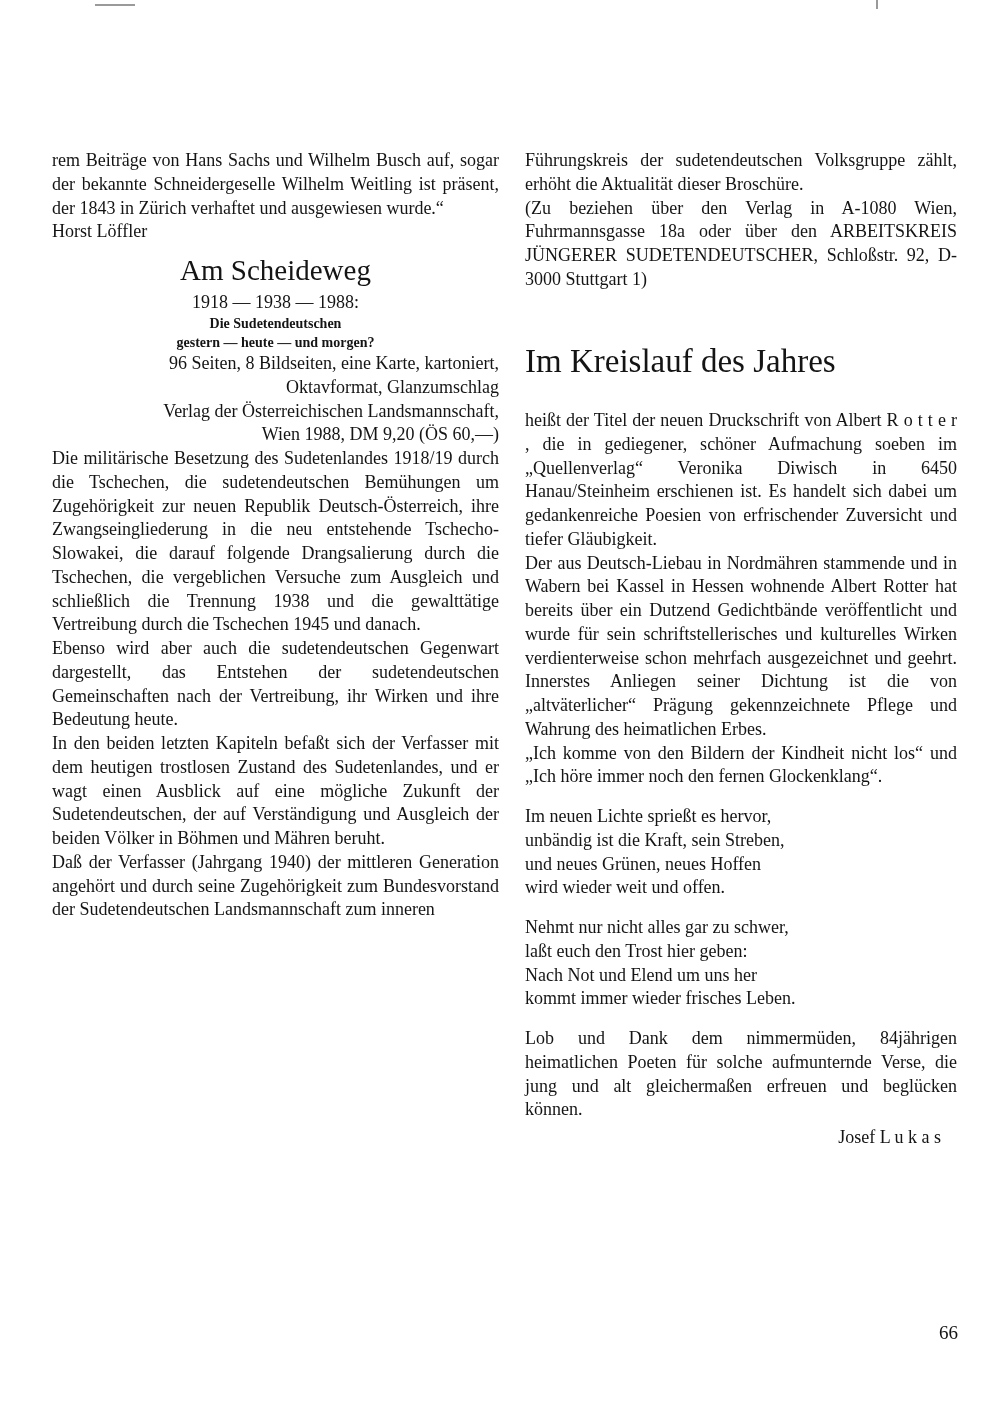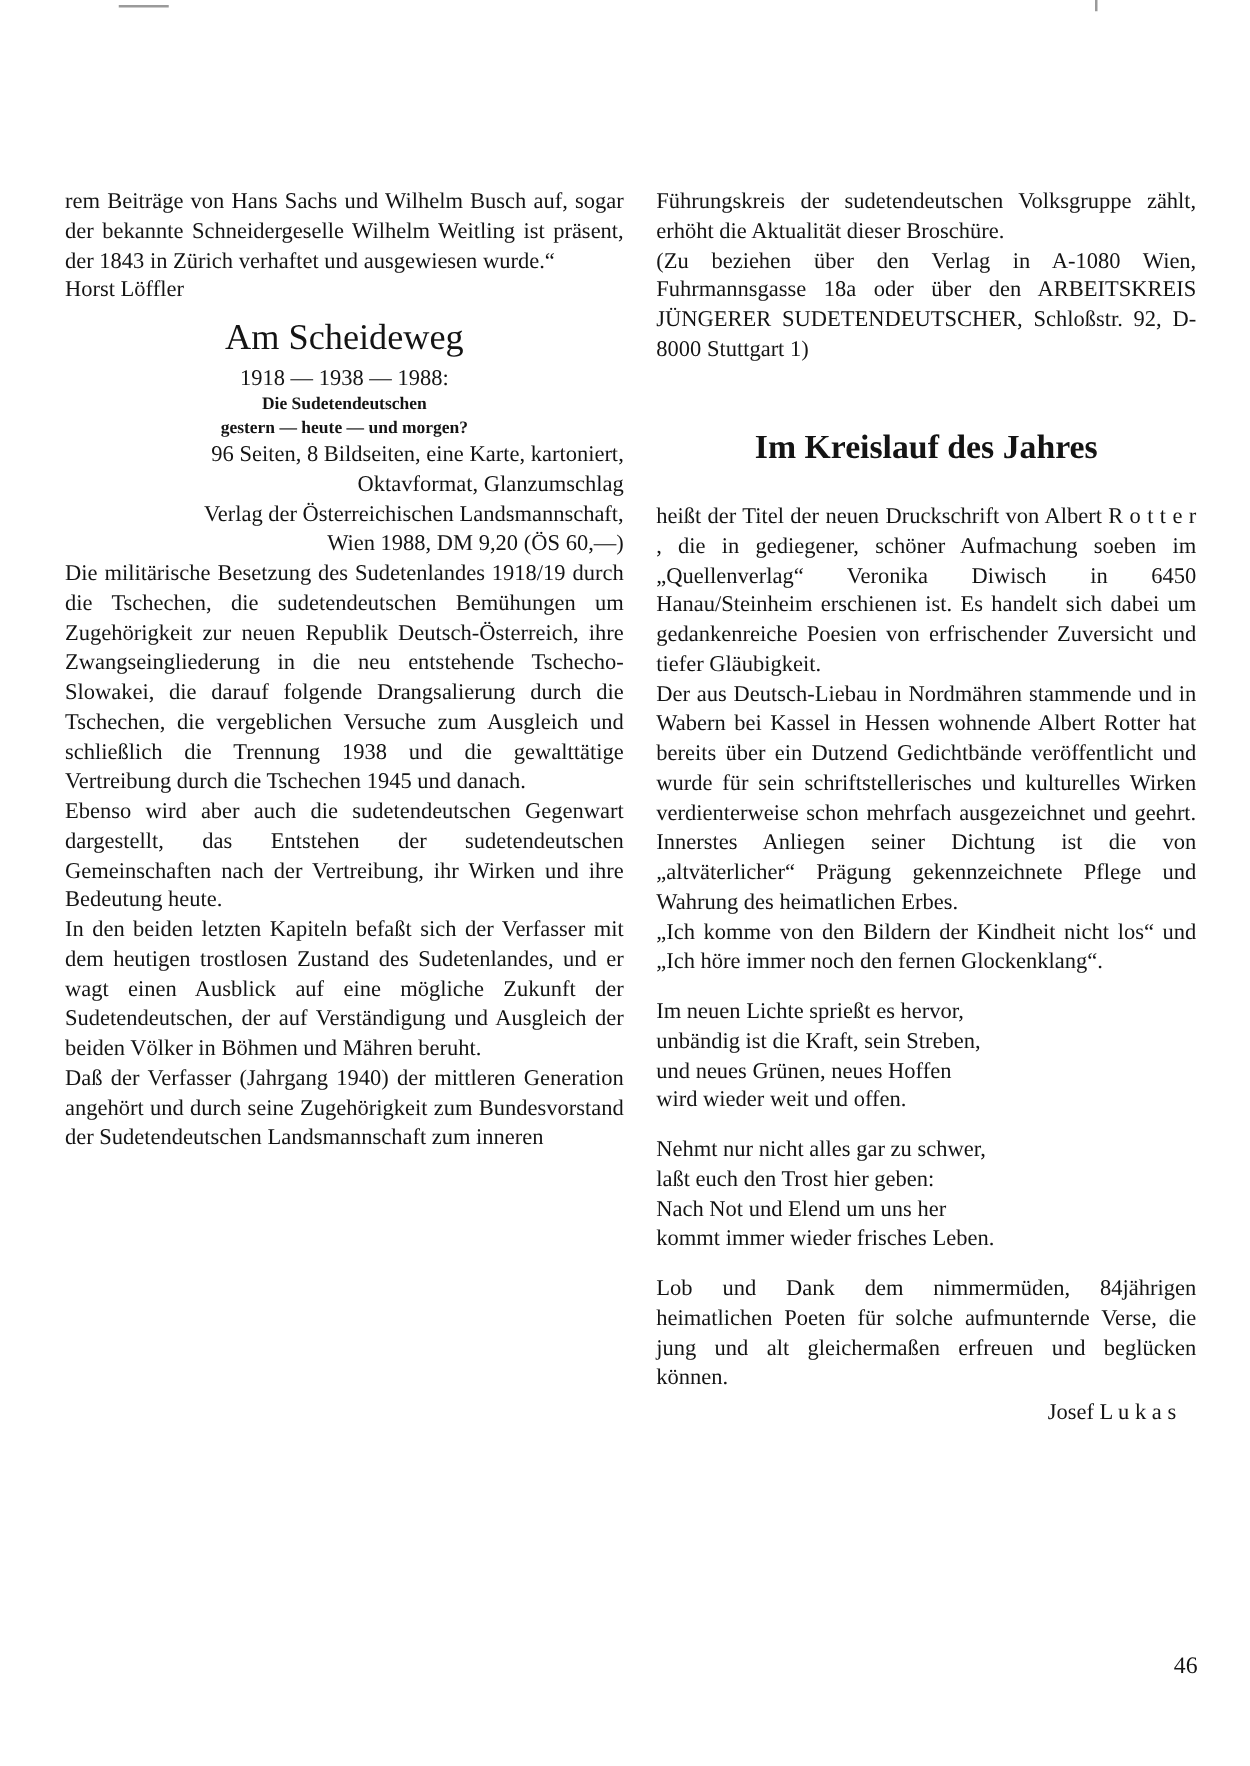--- a/index.html
+++ b/index.html
@@ -77,23 +77,22 @@
   }
   .body-start {
     margin-top: 24px;
   }
   .order-note {
     text-align: justify;
   }
   .section-title {
     margin-top: 48px;
     margin-bottom: 26px;
-    text-align: center;
-    font-size: 27px;
-    font-weight: bold;
+    font-size: 33px;
+    font-weight: normal;
   }
   .poem {
     margin-top: 16px !important;
     text-align: left;
     white-space: pre-line;
   }
   .after-poems {
     margin-top: 16px !important;
   }
   .signature {
@@ -138,21 +137,21 @@
 Wien 1988, DM 9,20 (ÖS 60,—)</p>
 
       <p>Die militärische Besetzung des Sudetenlandes 1918/19 durch die Tschechen, die sudetendeutschen Bemühungen um Zugehörigkeit zur neuen Republik Deutsch-Österreich, ihre Zwangseingliederung in die neu entstehende Tschecho-Slowakei, die darauf folgende Drangsalierung durch die Tschechen, die vergeblichen Versuche zum Ausgleich und schließlich die Trennung 1938 und die gewalttätige Vertreibung durch die Tschechen 1945 und danach.</p>
       <p>Ebenso wird aber auch die sudetendeutschen Gegenwart dargestellt, das Entstehen der sudetendeutschen Gemeinschaften nach der Vertreibung, ihr Wirken und ihre Bedeutung heute.</p>
       <p>In den beiden letzten Kapiteln befaßt sich der Verfasser mit dem heutigen trostlosen Zustand des Sudetenlandes, und er wagt einen Ausblick auf eine mögliche Zukunft der Sudetendeutschen, der auf Verständigung und Ausgleich der beiden Völker in Böhmen und Mähren beruht.</p>
       <p>Daß der Verfasser (Jahrgang 1940) der mittleren Generation angehört und durch seine Zugehörigkeit zum Bundesvorstand der Sudetendeutschen Landsmannschaft zum inneren</p>
     </div>
 
     <div class="col col-right">
       <p>Führungskreis der sudetendeutschen Volksgruppe zählt, erhöht die Aktualität dieser Broschüre.</p>
-      <p class="order-note">(Zu beziehen über den Verlag in A-1080 Wien, Fuhrmannsgasse 18a oder über den ARBEITSKREIS JÜNGERER SUDETENDEUTSCHER, Schloßstr. 92, D-8000 Stuttgart 1)</p>
+      <p class="order-note">(Zu beziehen über den Verlag in A-1080 Wien, Fuhrmannsgasse 18a oder über den ARBEITSKREIS JÜNGERER SUDETENDEUTSCHER, Schloßstr. 92, D-3000 Stuttgart 1)</p>
 
       <div class="section-title">Im Kreislauf des Jahres</div>
 
       <p>heißt der Titel der neuen Druckschrift von Albert R o t t e r , die in gediegener, schöner Aufmachung soeben im „Quellenverlag“ Veronika Diwisch in 6450 Hanau/Steinheim erschienen ist. Es handelt sich dabei um gedankenreiche Poesien von erfrischender Zuversicht und tiefer Gläubigkeit.</p>
       <p>Der aus Deutsch-Liebau in Nordmähren stammende und in Wabern bei Kassel in Hessen wohnende Albert Rotter hat bereits über ein Dutzend Gedichtbände veröffentlicht und wurde für sein schriftstellerisches und kulturelles Wirken verdienterweise schon mehrfach ausgezeichnet und geehrt. Innerstes Anliegen seiner Dichtung ist die von „altväterlicher“ Prägung gekennzeichnete Pflege und Wahrung des heimatlichen Erbes.</p>
       <p>„Ich komme von den Bildern der Kindheit nicht los“ und „Ich höre immer noch den fernen Glockenklang“.</p>
 
       <p class="poem">Im neuen Lichte sprießt es hervor,
 unbändig ist die Kraft, sein Streben,
 und neues Grünen, neues Hoffen
@@ -161,15 +160,15 @@
 laßt euch den Trost hier geben:
 Nach Not und Elend um uns her
 kommt immer wieder frisches Leben.</p>
 
       <p class="after-poems">Lob und Dank dem nimmermüden, 84jährigen heimatlichen Poeten für solche aufmunternde Verse, die jung und alt gleichermaßen erfreuen und beglücken können.</p>
       <p class="signature">Josef L u k a s</p>
     </div>
 
   </div>
 
-  <div class="page-number">46</div>
+  <div class="page-number">66</div>
 
 </div>
 
 </body></html>

